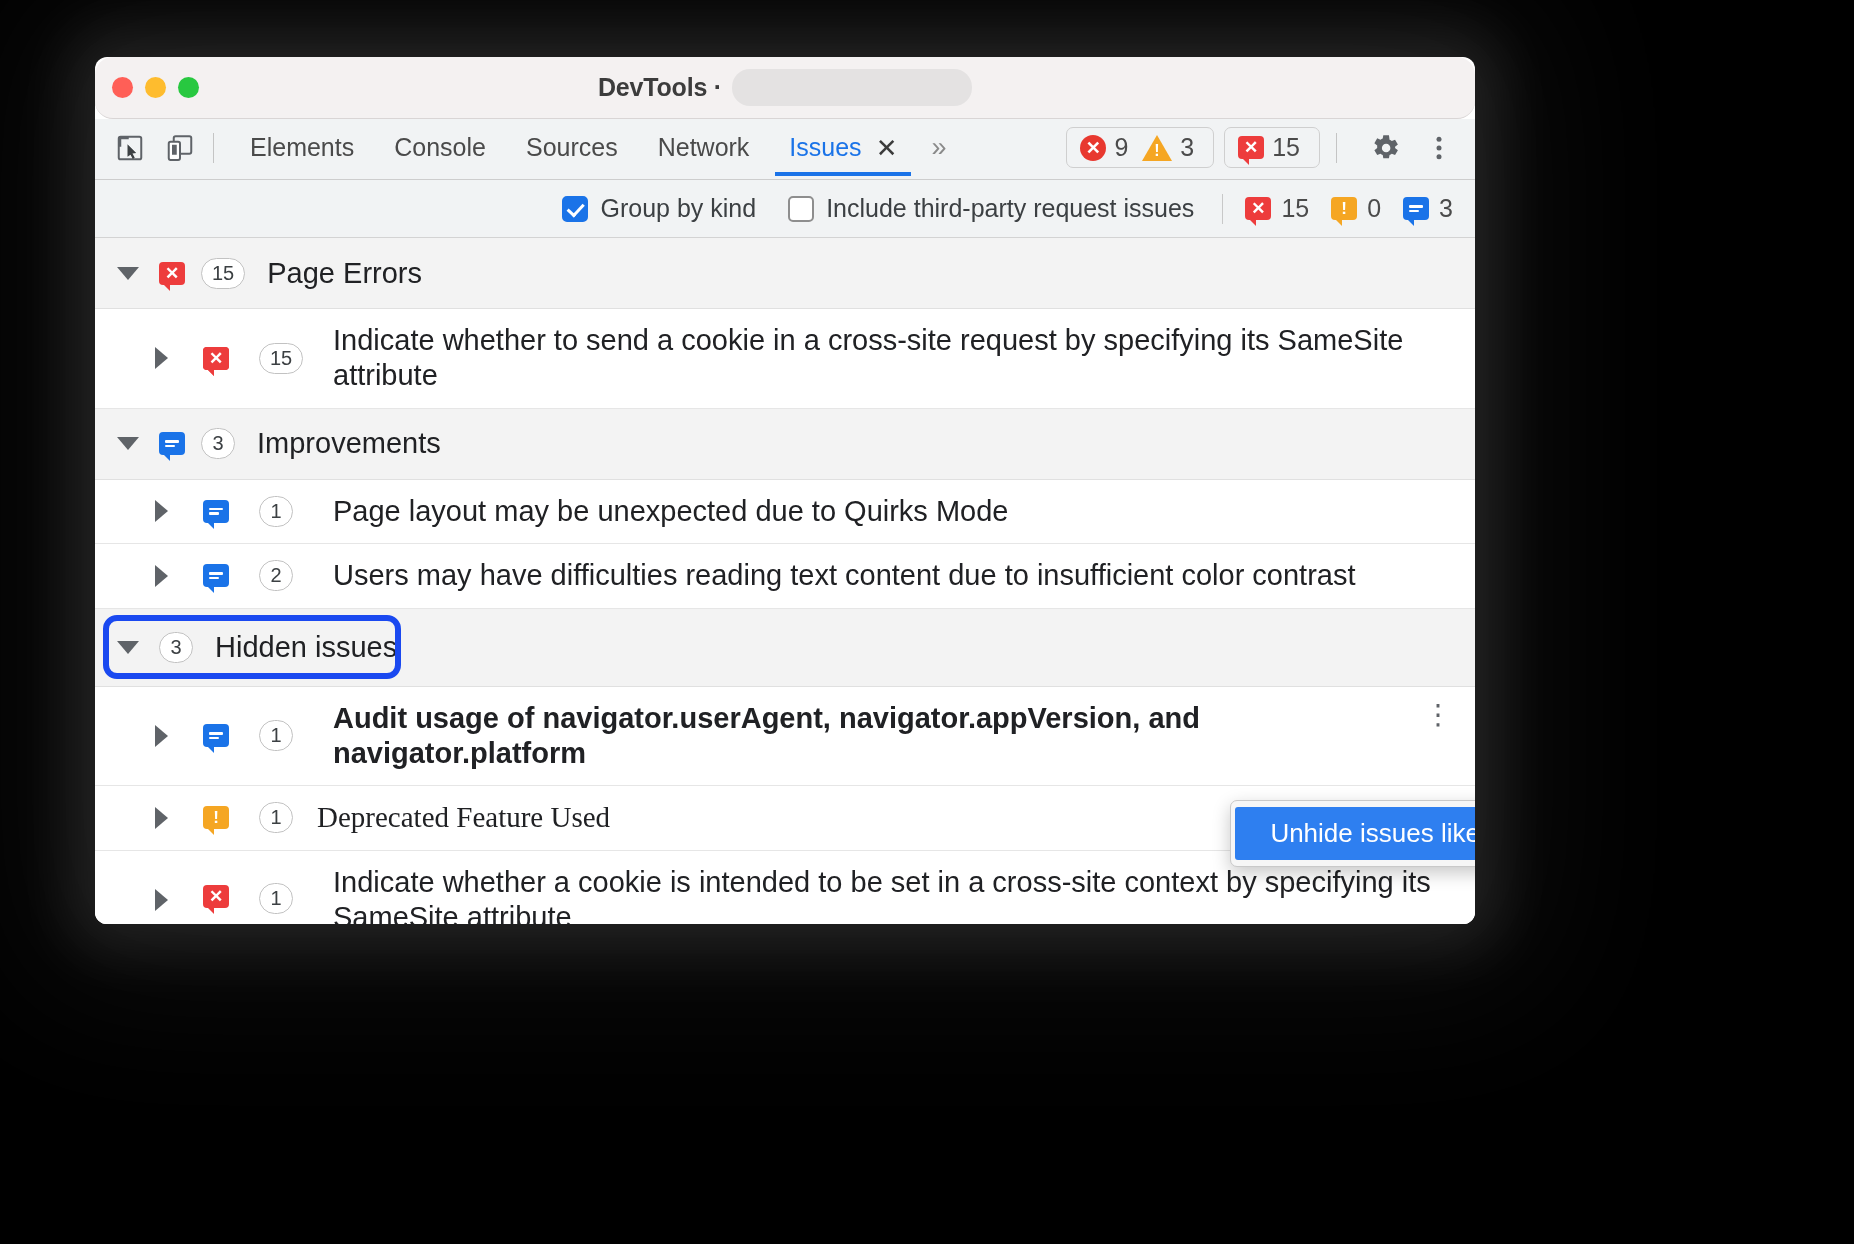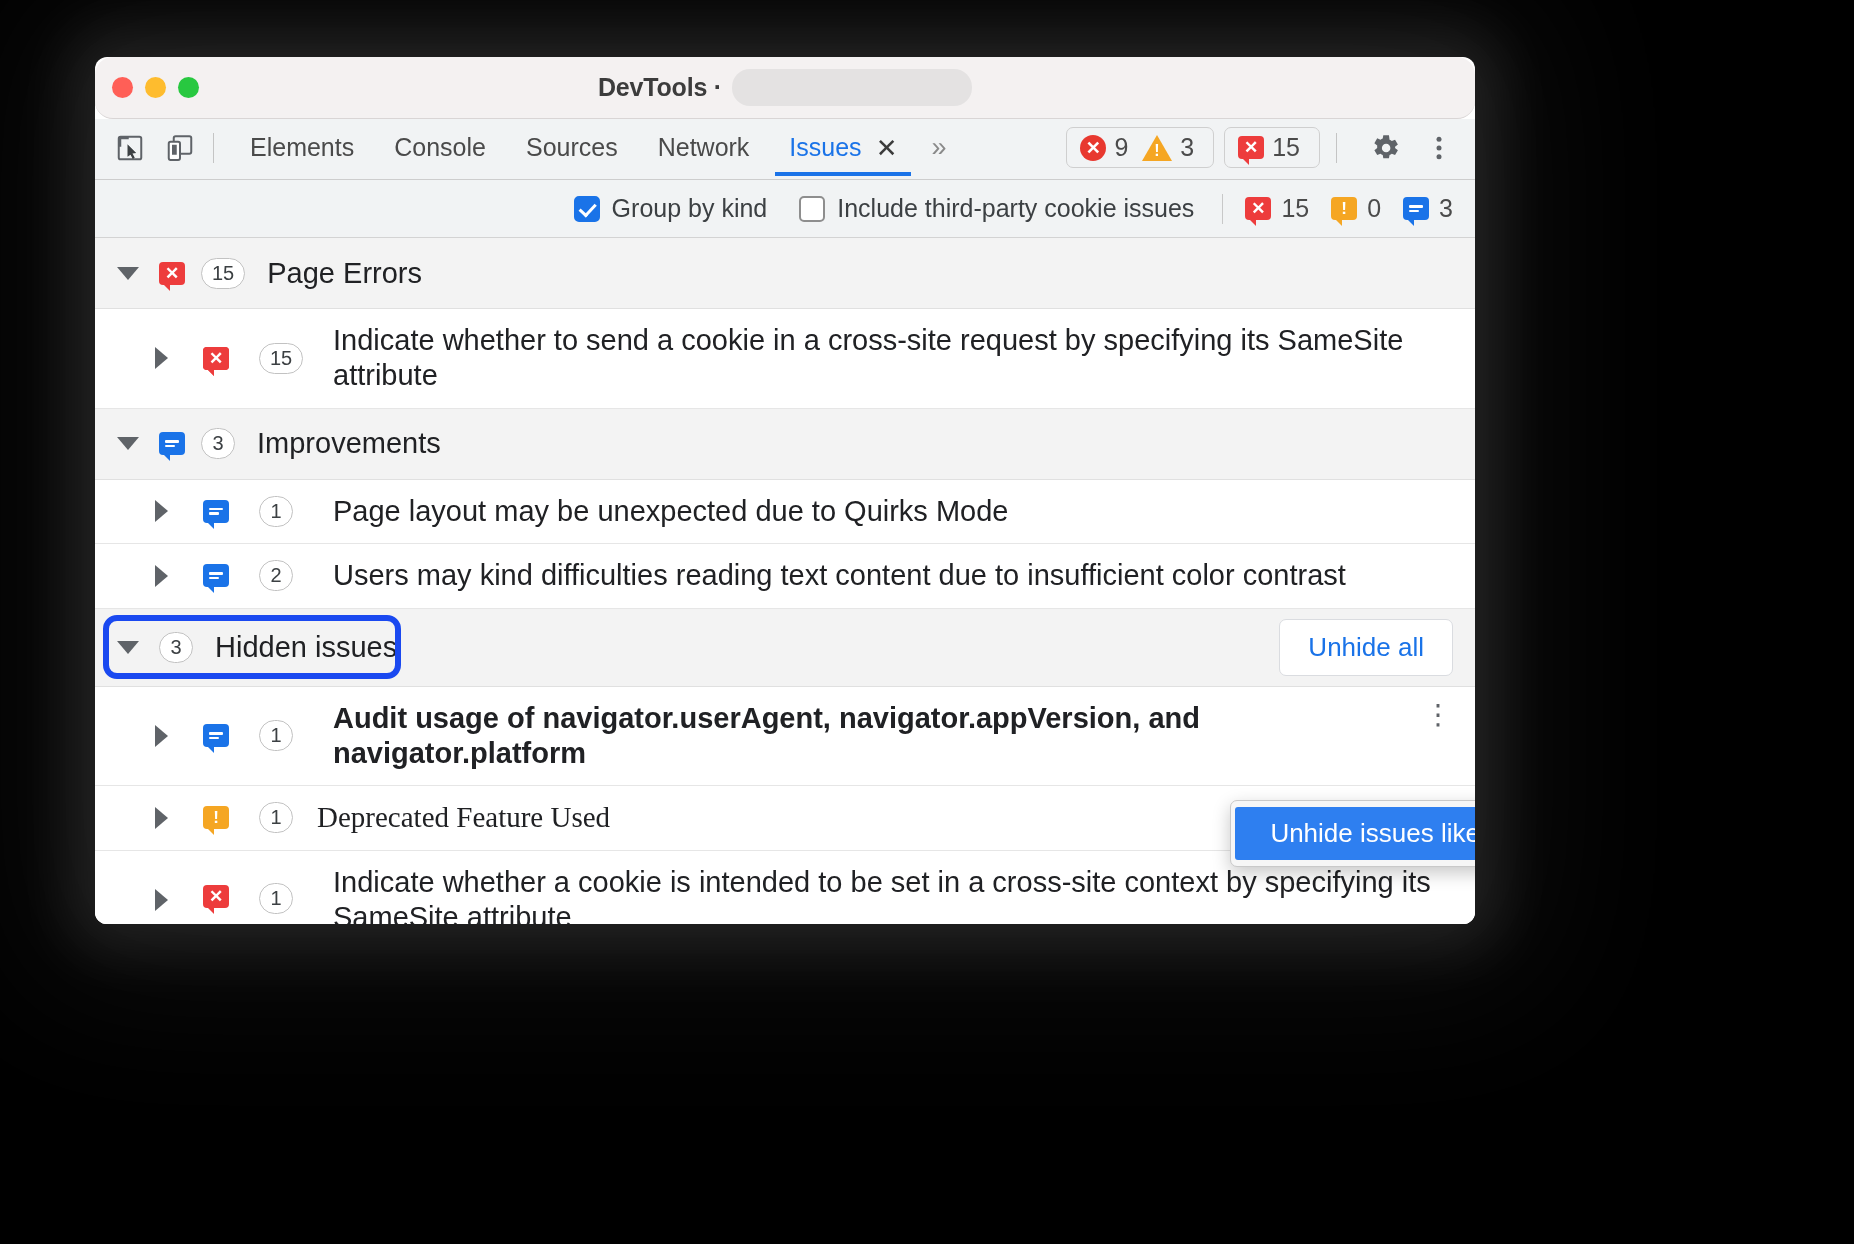--- a/index.html
+++ b/index.html
@@ -495,21 +495,21 @@
       </div>
     </div>
 
     <div class="filterbar">
       <div class="chk-wrap">
         <span class="chk checked"></span>
         <span>Group by kind</span>
       </div>
       <div class="chk-wrap">
         <span class="chk"></span>
-        <span>Include third-party cookie issues</span>
+        <span>Include third-party request issues</span>
       </div>
 
       <div class="fsep"></div>
 
       <div class="counter">
         <span class="bubble red">
             <span class="glyph">✕</span>
           </span>
         <span>15</span>
       </div>
@@ -577,29 +577,28 @@
 
       <div class="issue-row">
         <span class="caret-right" style="position:absolute;left:60px;"></span>
         <span class="bubble blue" style="position:absolute;left:108px;">
             <span class="lines">
               <i></i>
               <i></i>
             </span>
           </span>
         <span class="count-pill" style="position:absolute;left:148px;">2</span>
-        <span class="issue-text" style="margin-left:100px;">Users may kind difficulties reading text content due to insufficient color contrast</span>
+        <span class="issue-text" style="margin-left:100px;">Users may have difficulties reading text content due to insufficient color contrast</span>
       </div>
 
       <div class="hidden-header">
         <span class="caret-down"></span>
         <span class="count-pill" style="margin-left:0">3</span>
         <span class="group-title">Hidden issues</span>
         <span class="hidden-highlight"></span>
-        <button class="unhide-all">Unhide all</button>
       </div>
 
       <div class="issue-row">
         <span class="caret-right" style="position:absolute;left:60px;"></span>
         <span class="bubble blue" style="position:absolute;left:108px;">
             <span class="lines">
               <i></i>
               <i></i>
             </span>
           </span>

